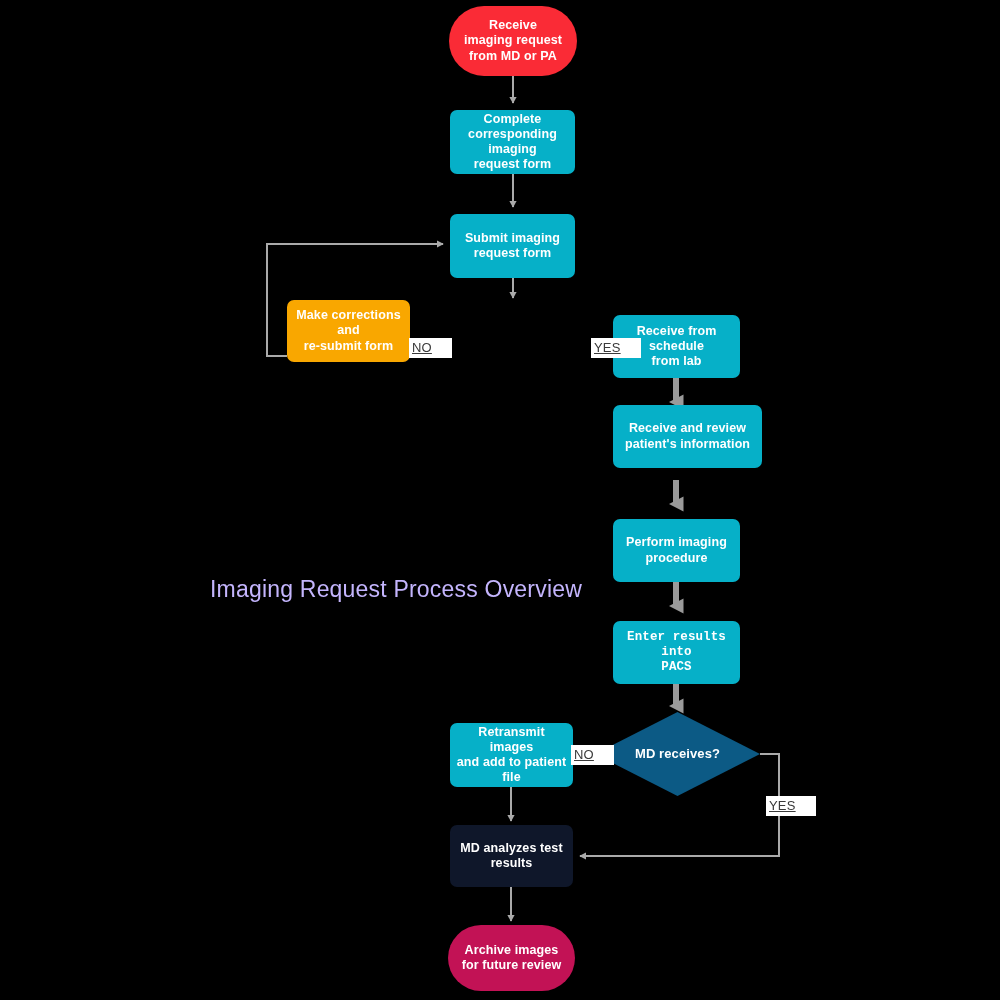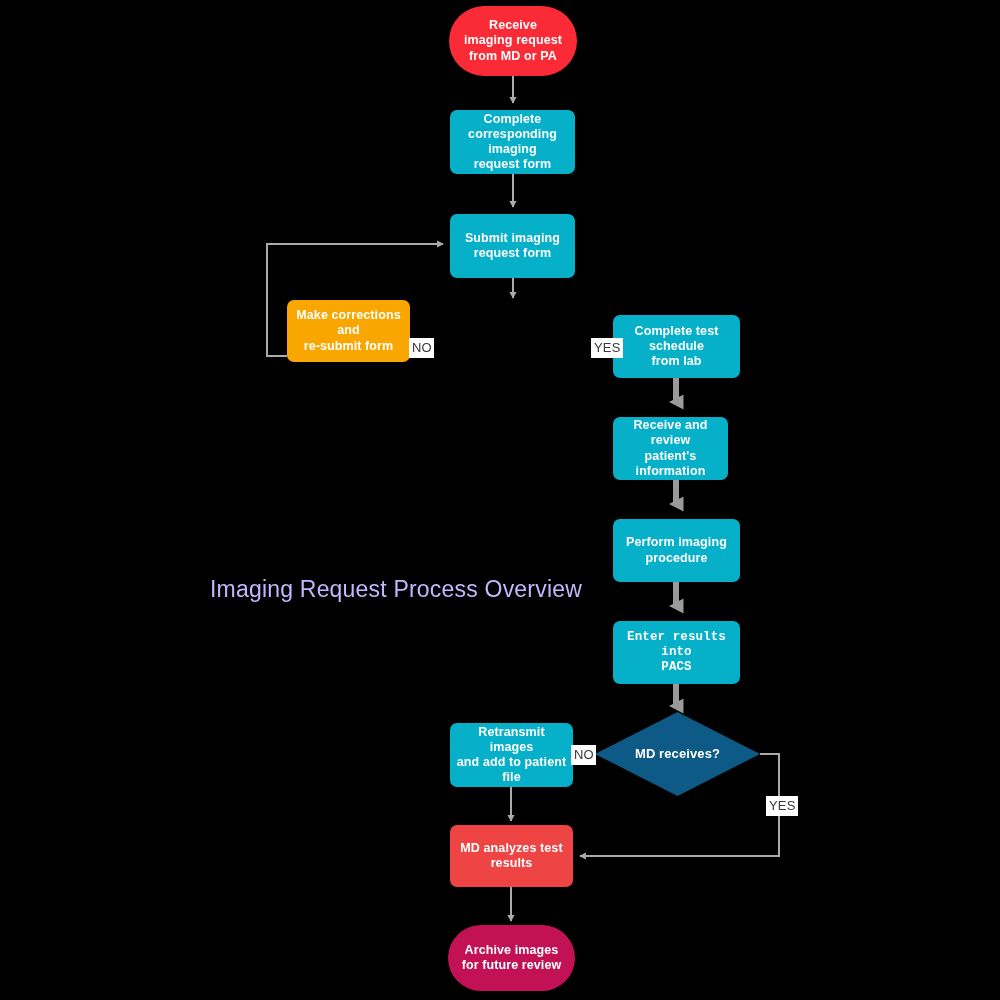--- a/index.html
+++ b/index.html
@@ -55,24 +55,25 @@
     width: 100%; height: 100%;
     z-index: 1;
   }
   .edge-label {
     position: absolute;
     background: #ffffff;
     color: #3a3a3a;
     font-size: 13px;
     font-weight: normal;
     line-height: 1;
-    padding: 3px 2px 4px 3px;
+    padding: 3px 20px 4px 3px;
     letter-spacing: 0.2px;
     font-family: "Liberation Sans", sans-serif;
     z-index: 5;
+    text-decoration: underline;
   }
   .watermark {
     position: absolute;
     color: #c4b5fd;
     font-size: 23px;
     font-weight: normal;
     letter-spacing: 0.2px;
     white-space: nowrap;
     user-select: none;
   }
@@ -159,43 +160,43 @@
 corresponding imaging
 request form</div>
 
   <div class="node process" style="left:450px; top:214px; width:125px; height:64px; background:#06B0C8;">Submit imaging
 request form</div>
 
 
   <div class="node process" style="left:287px; top:300px; width:123px; height:62px; background:#F9A700;">Make corrections and
 re-submit form</div>
 
-  <div class="node process" style="left:613px; top:315px; width:127px; height:63px; background:#06B0C8;">Complete test schedule
+  <div class="node process" style="left:613px; top:315px; width:127px; height:63px; background:#06B0C8;">Receive from schedule
 from lab</div>
 
-  <div class="node process" style="left:613px; top:417px; width:115px; height:63px; background:#06B0C8;">Receive and review
+  <div class="node process" style="left:613px; top:405px; width:149px; height:63px; background:#06B0C8;">Receive and review
 patient's information</div>
 
   <div class="node process" style="left:613px; top:519px; width:127px; height:63px; background:#06B0C8;">Perform imaging
 procedure</div>
 
   <div class="node process" style="left:613px; top:621px; width:127px; height:63px; background:#06B0C8;font-family:Liberation Mono, monospace;">Enter results into
 PACS</div>
 
   <div class="node decision" style="left:595px; top:712px; width:165px; height:84px;">
     <svg class="dshape" viewBox="0 0 165 84" preserveAspectRatio="none">
       <polygon points="82.5,0 165,42 82.5,84 0,42" fill="#0C5A85"></polygon>
     </svg>
     <span class="dlabel">MD receives?</span>
   </div>
 
   <div class="node process" style="left:450px; top:723px; width:123px; height:64px; background:#06B0C8;">Retransmit images
 and add to patient file</div>
 
-  <div class="node process" style="left:450px; top:825px; width:123px; height:62px; background:#ef4444;">MD analyzes test
+  <div class="node process" style="left:450px; top:825px; width:123px; height:62px; background:#0f172a;">MD analyzes test
 results</div>
 
   <div class="node terminal" style="left:448px; top:925px; width:127px; height:66px; background:#C21255;">Archive images
 for future review</div>
 
   <div class="edge-label" style="left:409px; top:338px;">NO</div>
 
   <div class="edge-label" style="left:591px; top:338px;">YES</div>
 
   <div class="edge-label" style="left:571px; top:745px;">NO</div>

